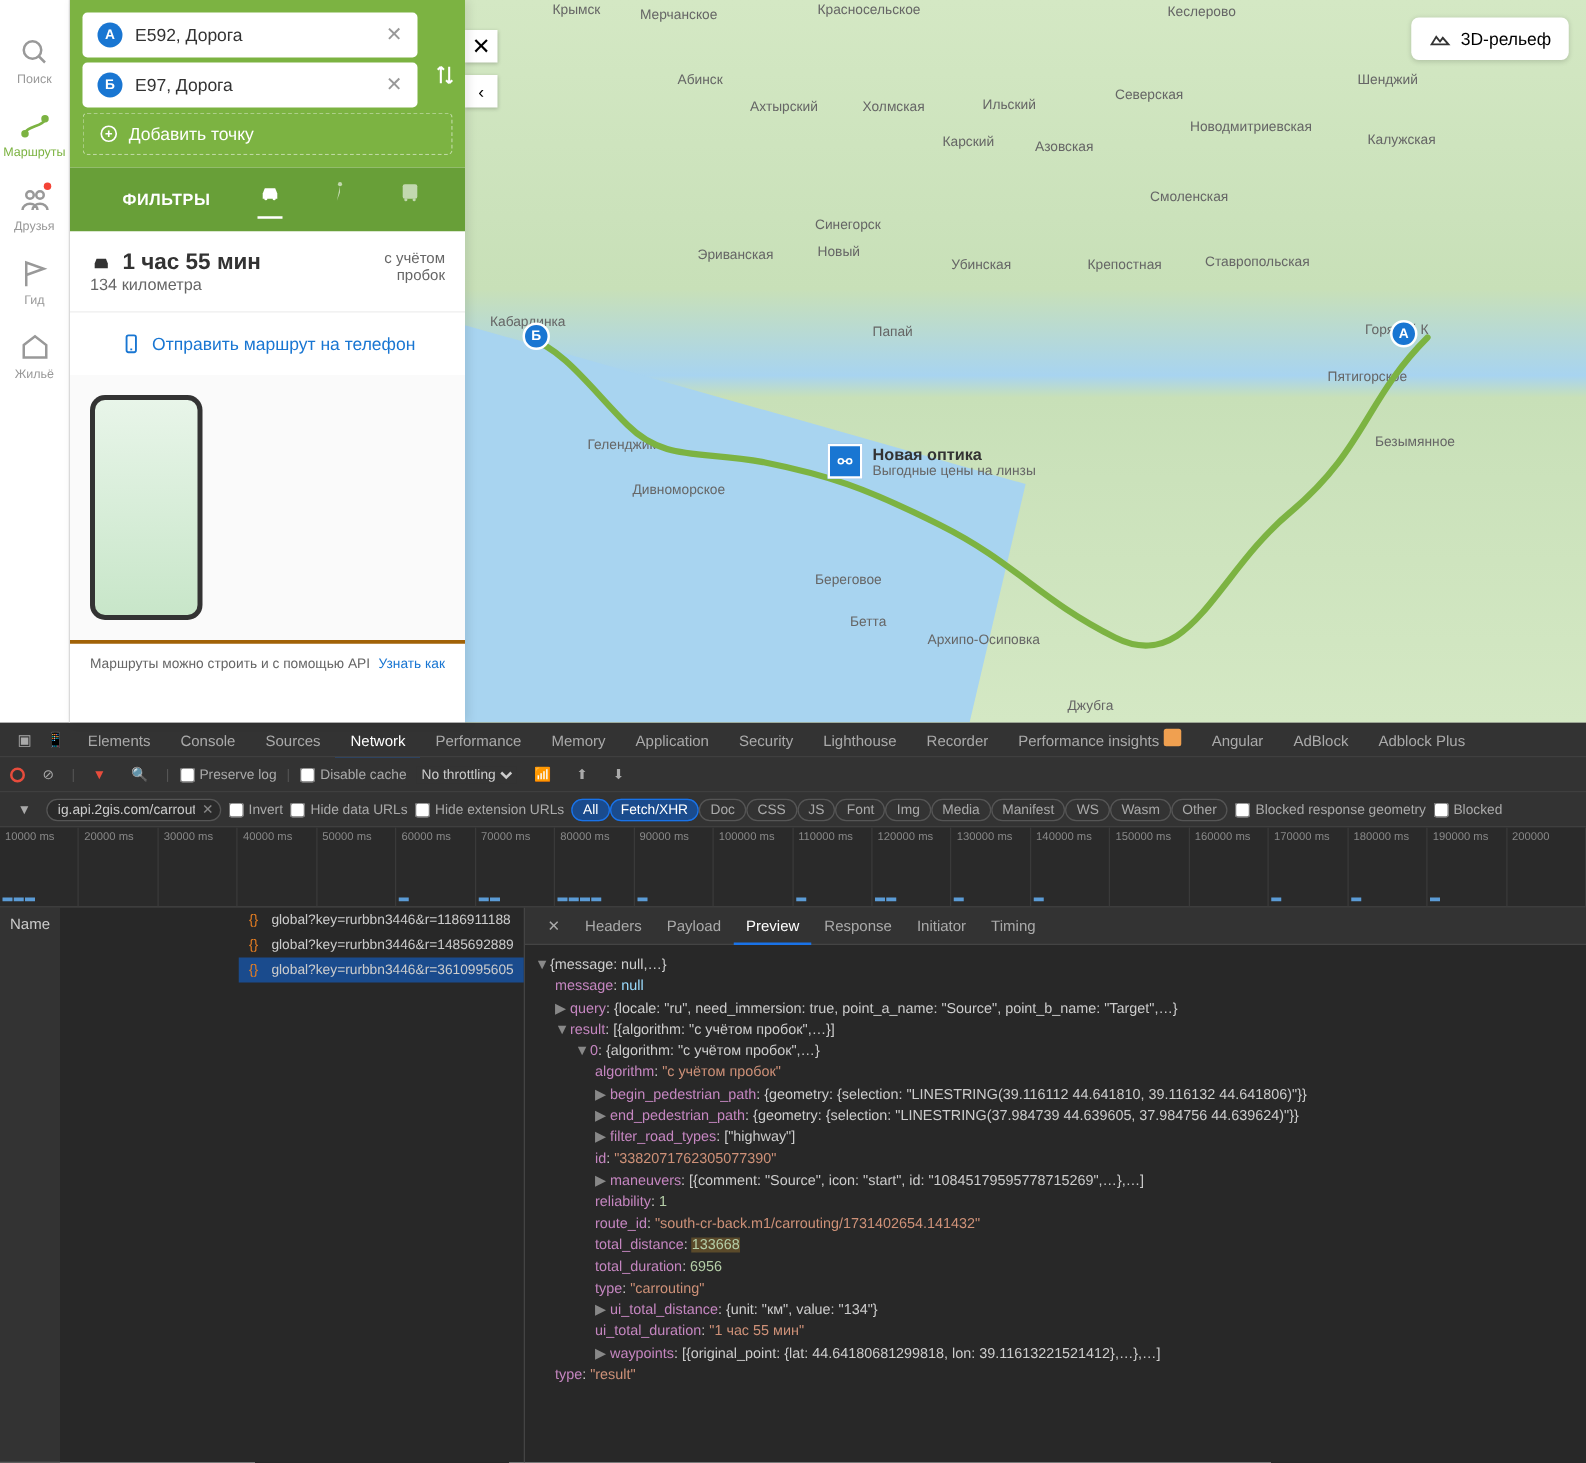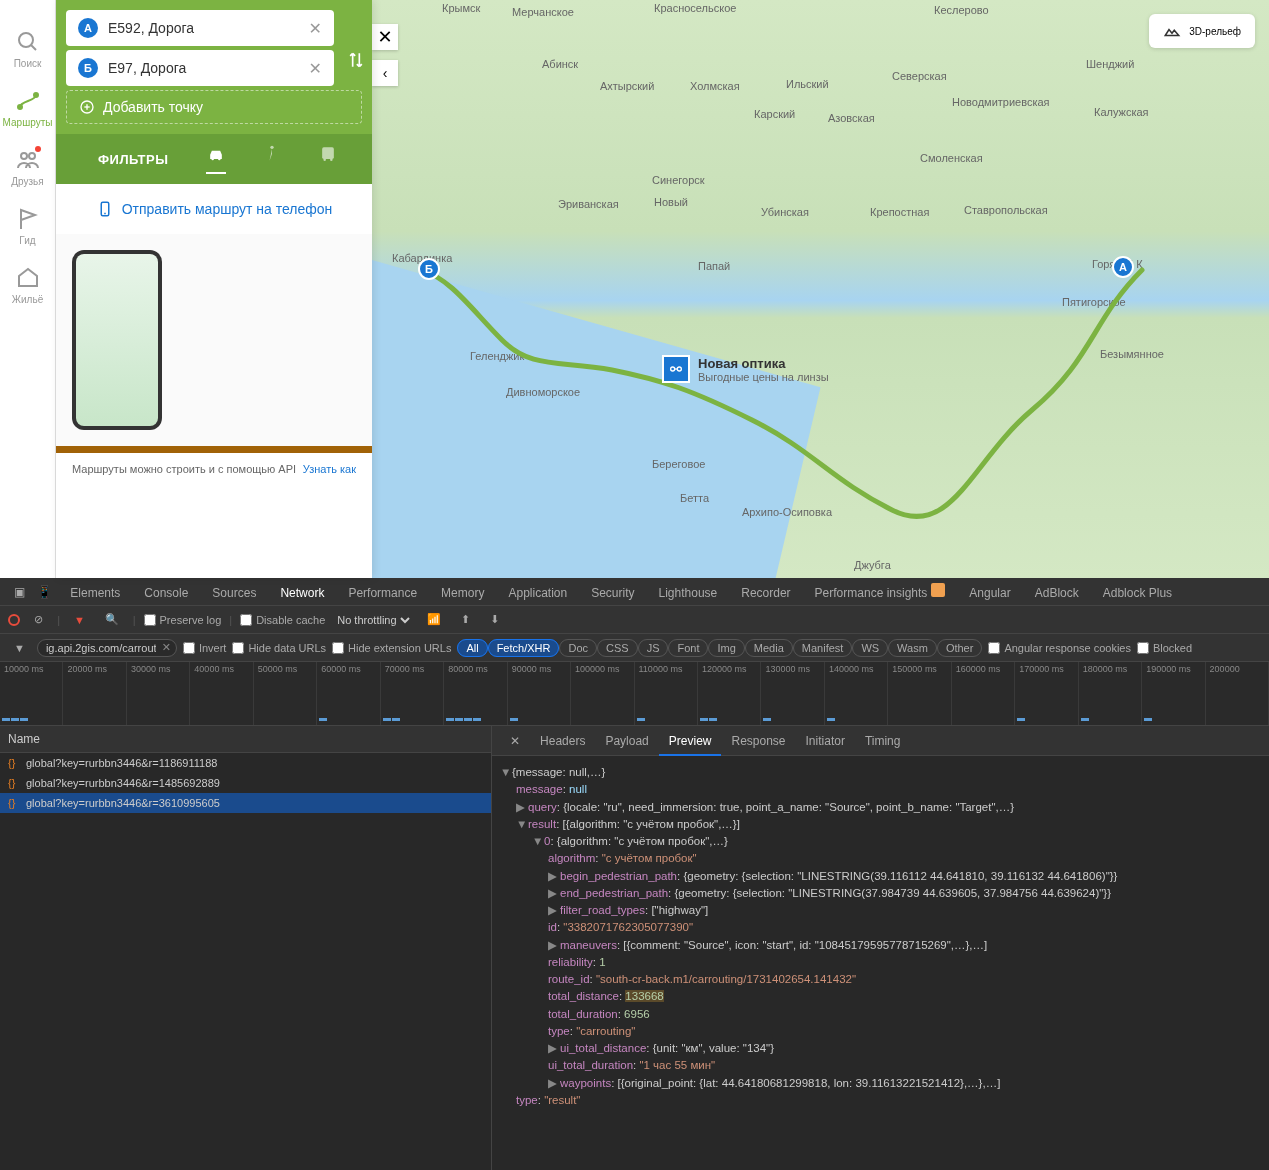--- a/index.html
+++ b/index.html
@@ -47,21 +47,21 @@
 .promo-left { flex: 1; }
 .promo-logo-row { display: flex; align-items: center; margin-bottom: 12px; gap: 8px; }
 .promo-logo { width: 36px; height: 36px; background: linear-gradient(135deg, #8bc34a, #ffc107); border-radius: 8px; }
 .promo-title { font-size: 14px; font-weight: bold; }
 .promo-sub { font-size: 10px; color: #666; }
 .promo-text { font-size: 12px; color: #333; line-height: 1.4; margin-bottom: 12px; }
 .qr-code { width: 70px; height: 70px; background: repeating-conic-gradient(#000 0% 25%, #fff 0% 50%) 50% / 8px 8px; }
 .phone-mock { width: 90px; height: 180px; background: #333; border-radius: 12px; padding: 4px; }
 .phone-screen { width: 100%; height: 100%; background: linear-gradient(180deg, #e8f5e9, #c8e6c9); border-radius: 8px; }
 
-.api-note { padding: 10px 16px; font-size: 11px; color: #666; border-top: 7px solid #a16207; background: #fff; display: flex; justify-content: space-between; align-items: center; }
+.api-note { padding: 10px 16px; font-size: 11px; color: #666; border-top: 3px solid #a16207; background: #fff; display: flex; justify-content: space-between; align-items: center; }
 .api-link { color: #1976d2; cursor: pointer; }
 
 
 .map-canvas { flex: 1; position: relative; background: linear-gradient(180deg, #d4e8c4 0%, #c8e0b8 40%, #a8d4f0 52%, #c8e0b8 55%, #d4e8c4 100%); overflow: hidden; }
 .map-canvas::before { content: ''; position: absolute; left: 0; bottom: 0; width: 50%; height: 55%; background: #a8d4f0; clip-path: polygon(0 0, 100% 40%, 90% 100%, 0 100%); }
 .map-labels { position: absolute; inset: 0; }
 .map-label { position: absolute; font-size: 11px; color: #666; white-space: nowrap; }
 .map-close { position: absolute; left: 0; top: 24px; width: 26px; height: 26px; background: #fff; display: flex; align-items: center; justify-content: center; cursor: pointer; font-size: 18px; box-shadow: 0 1px 3px rgba(0,0,0,0.2); }
 .map-collapse { position: absolute; left: 0; top: 60px; width: 26px; height: 26px; background: #fff; display: flex; align-items: center; justify-content: center; cursor: pointer; font-size: 14px; box-shadow: 0 1px 3px rgba(0,0,0,0.2); }
 .route-line { position: absolute; left: 40px; top: 260px; width: 740px; height: 280px; }
@@ -69,21 +69,21 @@
 .marker-a { left: 740px; top: 256px; }
 .marker-b { left: 46px; top: 258px; }
 .poi-card { position: absolute; left: 290px; top: 355px; display: flex; align-items: center; gap: 8px; }
 .poi-icon { width: 28px; height: 28px; background: #1976d2; border: 2px solid #fff; display: flex; align-items: center; justify-content: center; color: #fff; }
 .poi-title { font-size: 13px; font-weight: bold; color: #333; }
 .poi-sub { font-size: 11px; color: #666; }
 
 .top-banner { position: absolute; right: 140px; top: 14px; background: linear-gradient(90deg, #2a4b8d, #3a6bb5); color: #fff; padding: 8px 14px; border-radius: 4px; font-size: 13px; display: flex; align-items: center; gap: 8px; }
 .banner-avatar { width: 24px; height: 24px; border-radius: 50%; background: #f0a050; }
 .banner-apple { width: 18px; height: 18px; background: radial-gradient(circle, #8bc34a, #558b2f); border-radius: 50%; }
-.relief-btn { position: absolute; right: 14px; top: 14px; background: #fff; padding: 8px 14px; border-radius: 6px; font-size: 10px; display: flex; align-items: center; gap: 8px; cursor: pointer; box-shadow: 0 1px 4px rgba(0,0,0,0.15); }
+.relief-btn { position: absolute; right: 14px; top: 14px; background: #fff; padding: 8px 14px; border-radius: 6px; font-size: 14px; display: flex; align-items: center; gap: 8px; cursor: pointer; box-shadow: 0 1px 4px rgba(0,0,0,0.15); }
 
 
 .devtools { flex: 1; background: #282828; color: #ccc; font-family: 'Menlo', 'Consolas', monospace; font-size: 12px; display: flex; flex-direction: column; }
 .dt-tabs { display: flex; align-items: center; border-bottom: 1px solid #444; padding: 0 8px; height: 28px; background: #333; }
 .dt-tab { padding: 6px 12px; cursor: pointer; color: #aaa; font-size: 12px; font-family: Arial; }
 .dt-tab.active { color: #fff; border-bottom: 2px solid #1a73e8; }
 .dt-icon { padding: 4px 6px; cursor: pointer; color: #aaa; }
 .dt-warn { width: 14px; height: 14px; background: #f0a050; border-radius: 2px; }
 
 .dt-toolbar { display: flex; align-items: center; padding: 4px 8px; height: 28px; border-bottom: 1px solid #444; gap: 8px; font-family: Arial; font-size: 11px; background: #333; }
@@ -96,21 +96,21 @@
 .dt-filter-input { background: #2a2a2a; border: 1px solid #555; border-radius: 10px; padding: 2px 20px 2px 8px; color: #ccc; font-size: 11px; width: 140px; position: relative; }
 .pill { padding: 2px 8px; border: 1px solid #555; border-radius: 10px; cursor: pointer; color: #aaa; font-size: 11px; }
 .pill.active { background: #1a4b8d; border-color: #1a73e8; color: #fff; }
 
 .dt-timeline { height: 64px; border-bottom: 1px solid #444; display: flex; position: relative; background: #2a2a2a; }
 .tl-col { flex: 1; border-right: 1px solid #3a3a3a; position: relative; font-size: 9px; color: #888; padding: 2px 4px; }
 .tl-bars { position: absolute; bottom: 4px; left: 2px; right: 2px; display: flex; gap: 1px; flex-wrap: wrap; }
 .tl-bar { height: 3px; background: #5b9bd5; width: 8px; }
 
 .dt-main { flex: 1; display: flex; }
-.dt-names { width: 492px; border-right: 1px solid #444; display: flex; flex-direction: column; }
+.dt-names { width: 420px; border-right: 1px solid #444; display: flex; flex-direction: row; justify-content: space-between; }
 .dt-names-header { padding: 6px 8px; border-bottom: 1px solid #444; background: #333; }
 .dt-name-row { padding: 4px 8px; display: flex; align-items: center; gap: 6px; cursor: pointer; font-size: 11px; color: #ccc; }
 .dt-name-row.sel { background: #1a4b8d; }
 .dt-name-icon { width: 12px; height: 12px; color: #e67e22; }
 
 .dt-detail { flex: 1; display: flex; flex-direction: column; }
 .dt-detail-tabs { display: flex; border-bottom: 1px solid #444; padding: 0 8px; height: 30px; align-items: center; background: #333; font-family: Arial; }
 .dt-detail-tab { padding: 6px 10px; cursor: pointer; color: #aaa; font-size: 12px; }
 .dt-detail-tab.active { color: #fff; border-bottom: 2px solid #1a73e8; }
 .dt-close-x { padding: 6px 10px; cursor: pointer; color: #aaa; }
@@ -211,20 +211,35 @@
             </svg></span>
         <span class="transport-icon"><svg width="20" height="20" viewBox="0 0 24 24" fill="#fff">
               <circle cx="12" cy="4" r="2"></circle>
               <path d="M12 6v6l-3 8M12 12l3 8M9 10h6"></path>
             </svg></span>
         <span class="transport-icon"><svg width="20" height="20" viewBox="0 0 24 24" fill="#fff">
               <rect x="5" y="4" width="14" height="14" rx="2"></rect>
               <circle cx="8" cy="19" r="1.5"></circle>
               <circle cx="16" cy="19" r="1.5"></circle>
             </svg></span>
+      </div>
+    </div>
+    <div class="route-summary">
+      <div>
+        <div style="display:flex;align-items:center;gap:8px">
+          <svg width="18" height="18" viewBox="0 0 24 24" fill="#333">
+              <path d="M5 13l2-5h10l2 5v5H5z"></path>
+            </svg>
+          <span class="route-time">1 час 55 мин</span>
+        </div>
+        <div class="route-dist">134 километра</div>
+      </div>
+      <div class="route-mode">
+        <div>с учётом</div>
+        <div>пробок</div>
       </div>
     </div>
     <div class="send-route">
       <svg width="18" height="18" viewBox="0 0 24 24" fill="none" stroke="#1976d2" stroke-width="2">
           <rect x="7" y="3" width="10" height="18" rx="2"></rect>
           <path d="M11 18h2"></path>
         </svg>
       <span>Отправить маршрут на телефон</span>
     </div>
     <div class="app-promo">
@@ -343,21 +358,21 @@
         <input type="checkbox" style="">
         <span>Hide data URLs</span>
       </label>
     <label class="dt-chk">
         <input type="checkbox" style="">
         <span>Hide extension URLs</span>
       </label>
     <span id="pills-container"><span class="pill active">All</span><span class="pill active">Fetch/XHR</span><span class="pill">Doc</span><span class="pill">CSS</span><span class="pill">JS</span><span class="pill">Font</span><span class="pill">Img</span><span class="pill">Media</span><span class="pill">Manifest</span><span class="pill">WS</span><span class="pill">Wasm</span><span class="pill">Other</span></span>
     <label class="dt-chk">
         <input type="checkbox" style="">
-        <span>Angular response cookies</span>
+        <span>Blocked response geometry</span>
       </label>
     <label class="dt-chk">
         <input type="checkbox" style="">
         <span>Blocked</span>
       </label>
   </div>
   <div class="dt-timeline" id="timeline">
       <div class="tl-col">10000 ms<div class="tl-bars">
           <div class="tl-bar"></div>
           <div class="tl-bar"></div>

